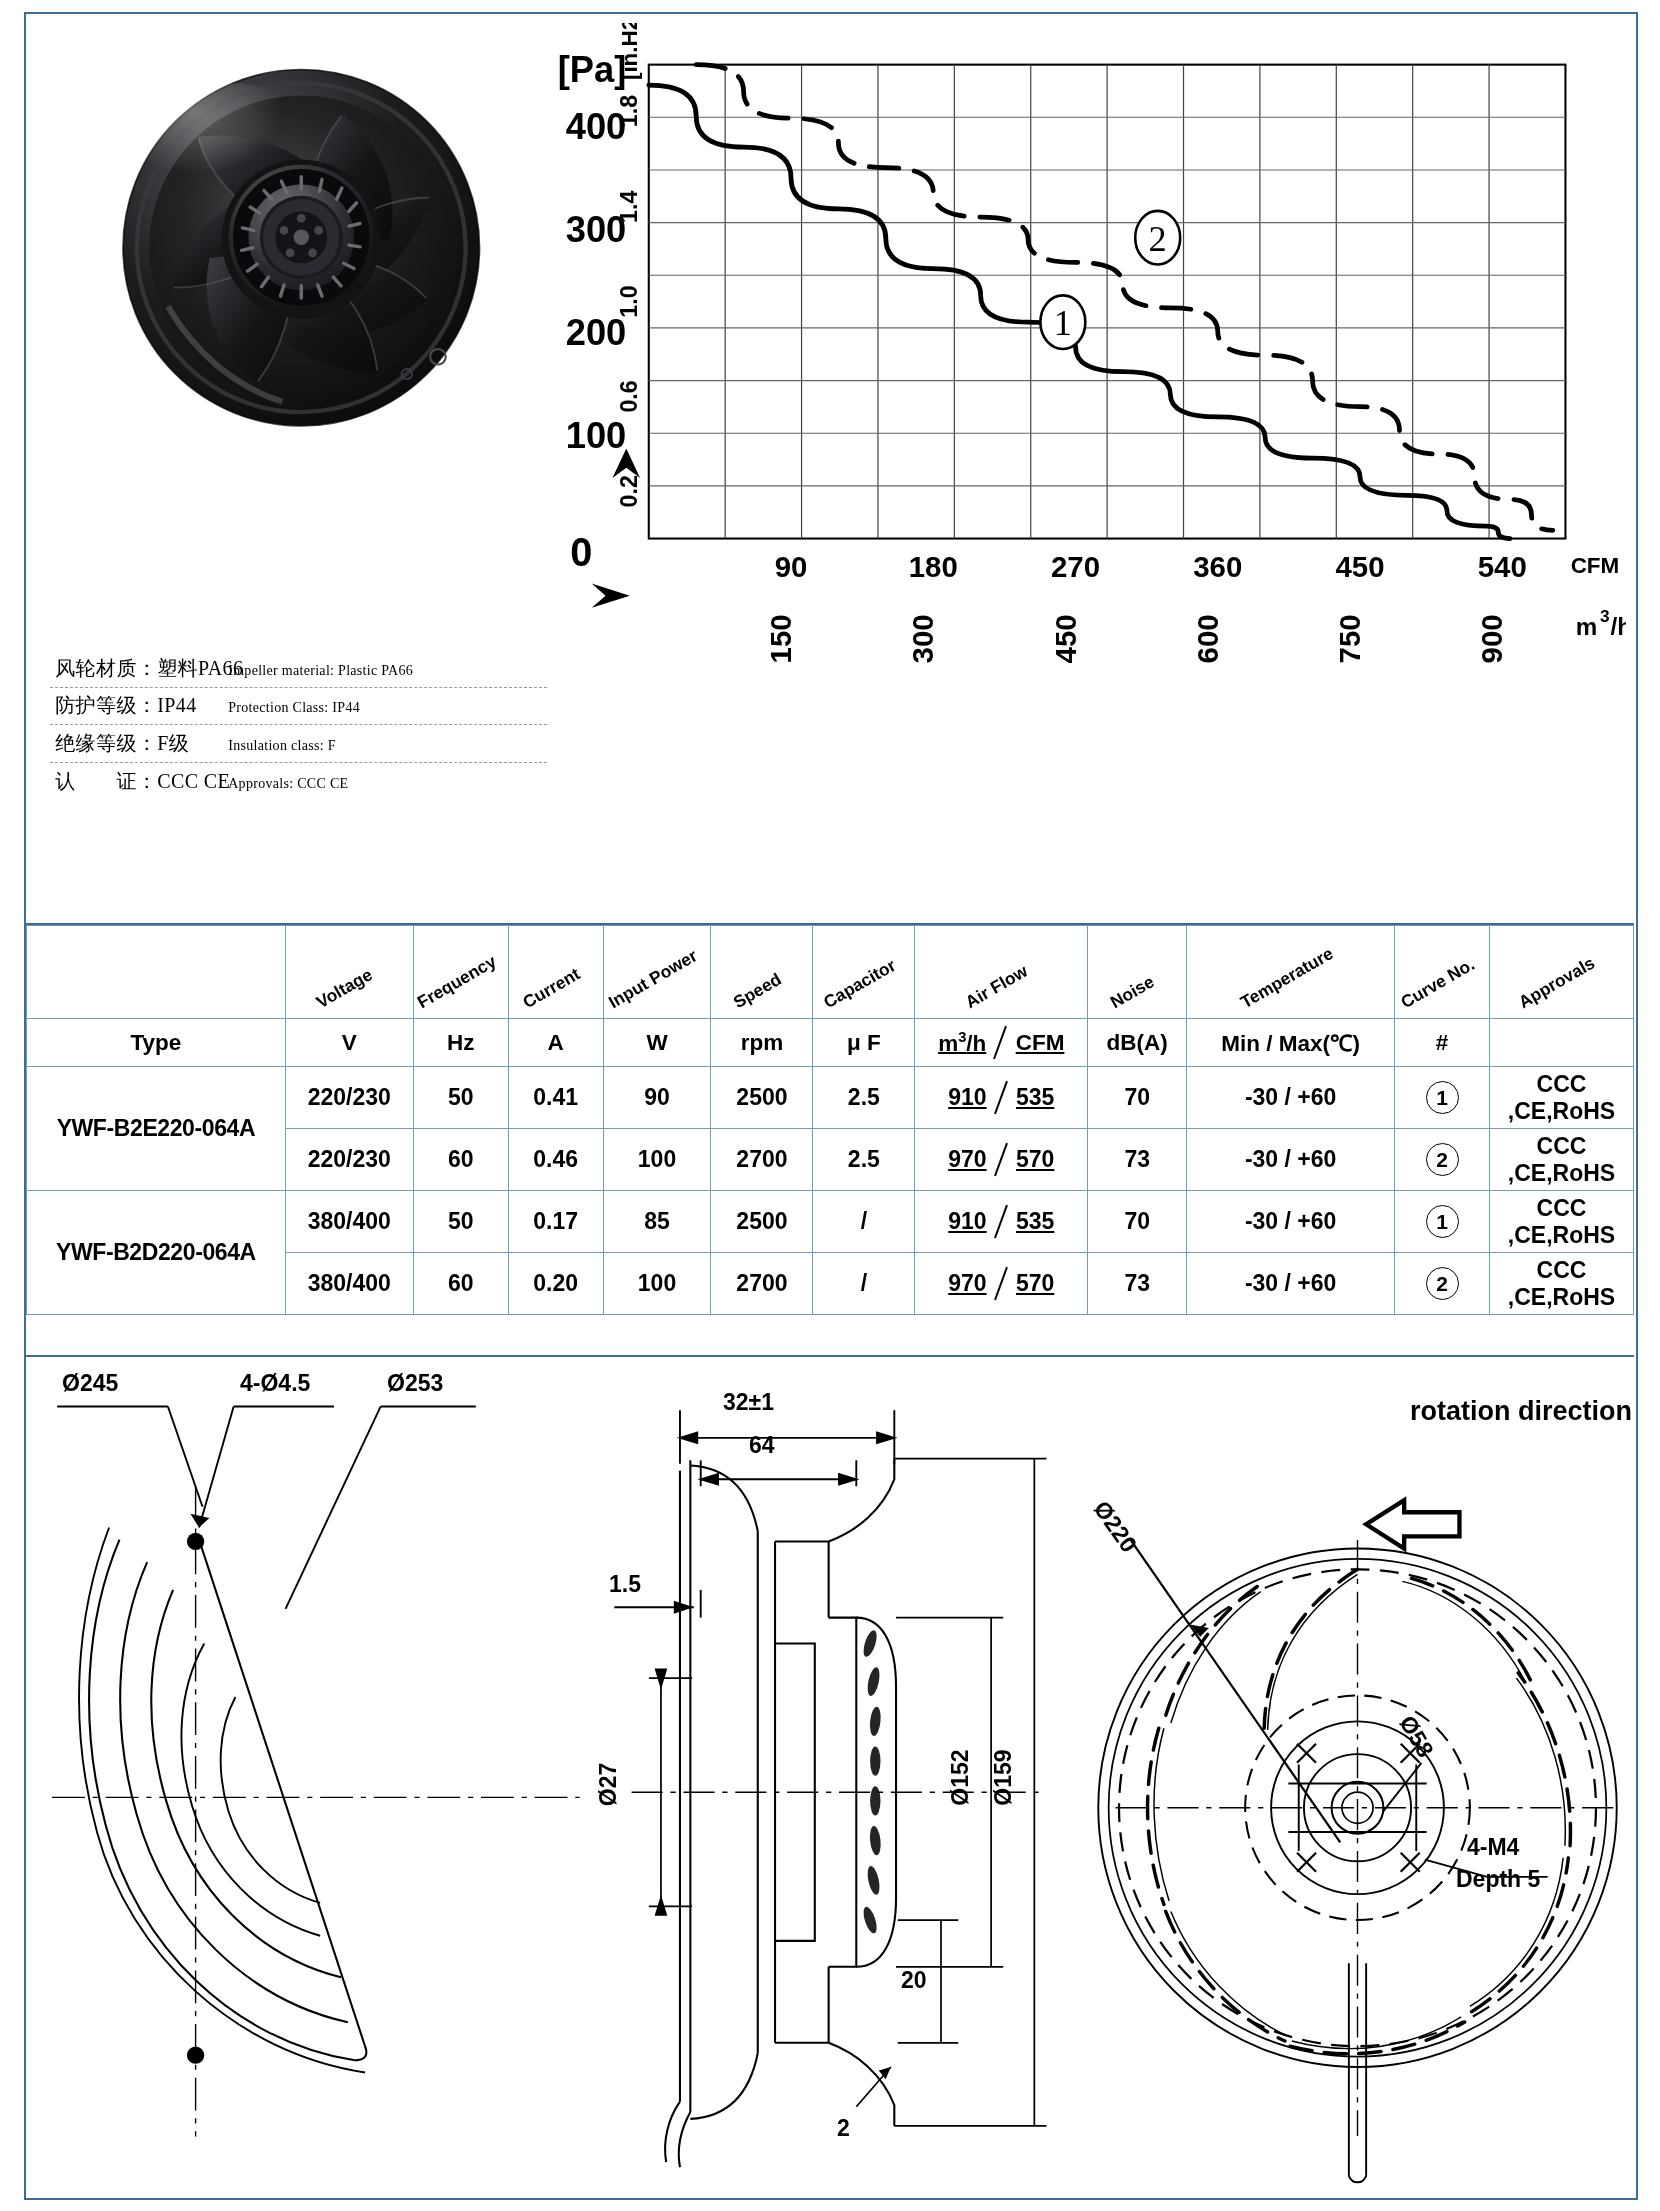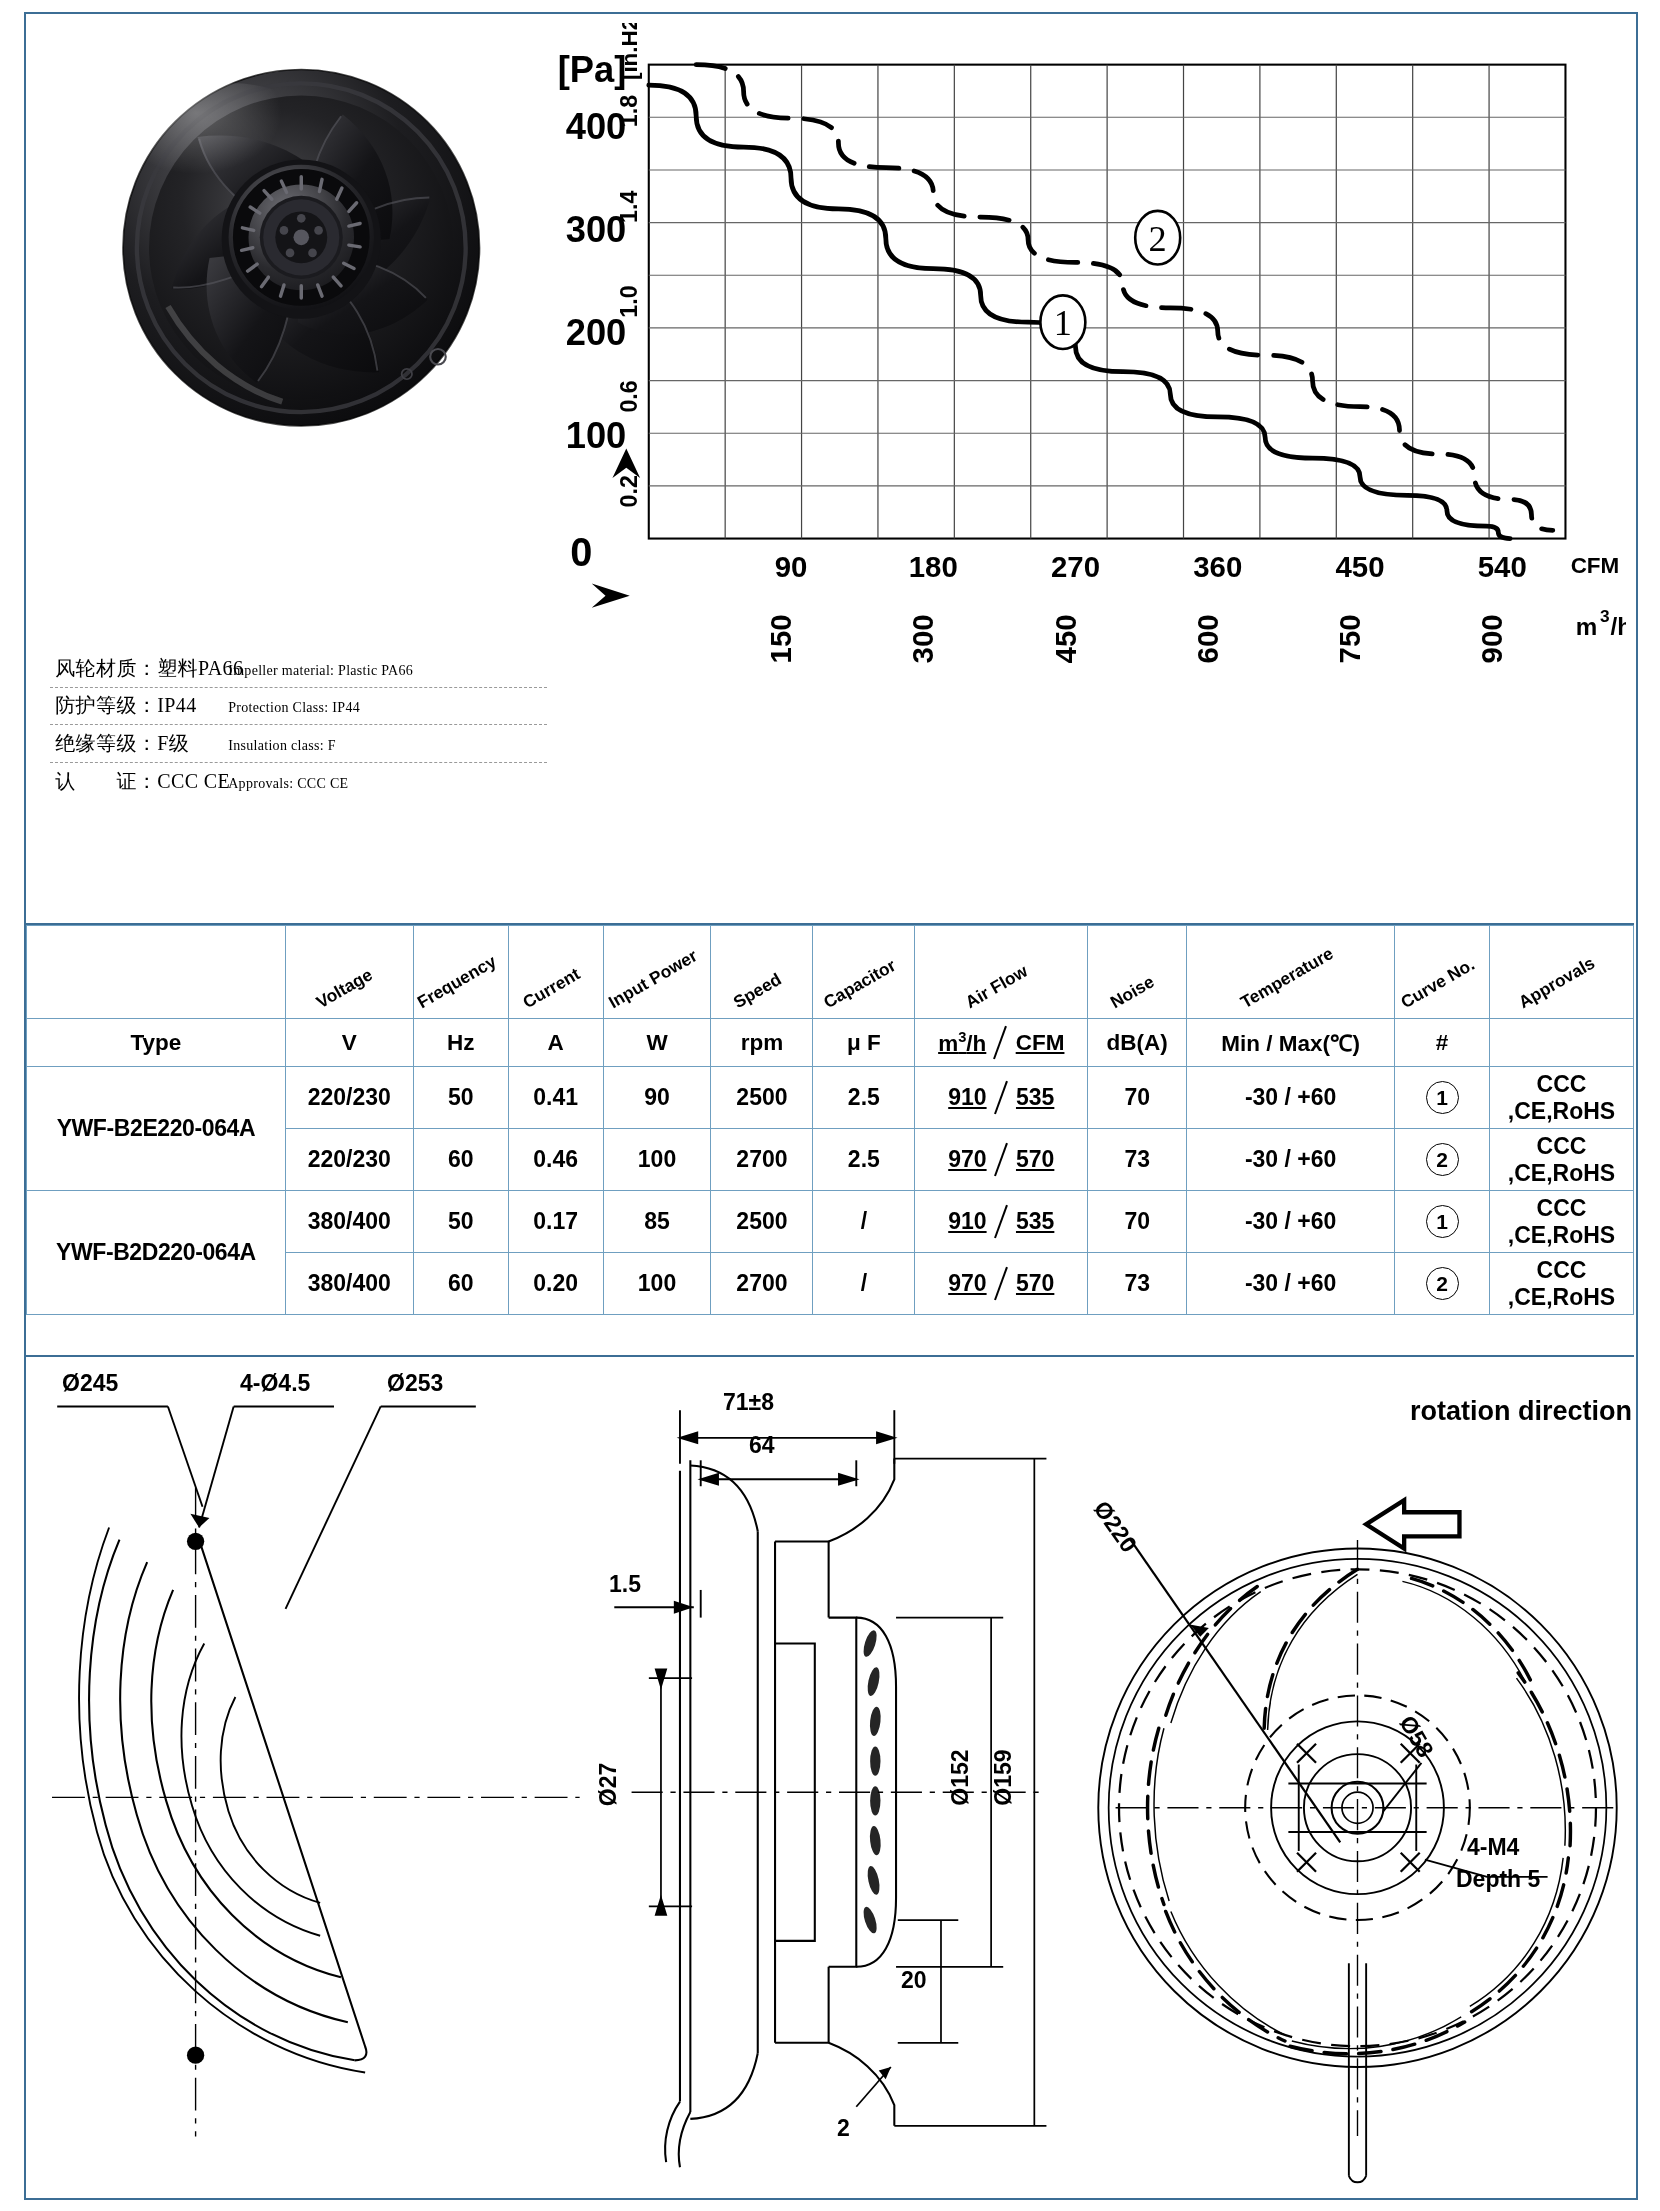--- a/index.html
+++ b/index.html
@@ -564,21 +564,21 @@
           <line x1="344" y1="116" x2="520" y2="116"></line>
           <line x1="344" y1="888" x2="520" y2="888"></line>
           <line x1="506" y1="116" x2="506" y2="888"></line>
         </g>
 
         <g stroke="#000" stroke-width="2" fill="none">
           <line x1="300" y1="866" x2="340" y2="820"></line>
           <path d="M340 820 l-14 4 l8 10 z" fill="#000" stroke="none"></path>
         </g>
       </svg>
-      <span class="dim" style="left:126px; top:31px;">71±8</span>
+      <span class="dim" style="left:126px; top:31px;">32±1</span>
       <span class="dim" style="left:152px; top:74px;">64</span>
       <span class="dim" style="left:12px; top:213px;">1.5</span>
       <span class="dim dim-v" style="left:-10.4px; top:413px;">Ø27</span>
       <span class="dim dim-v" style="left:335px; top:406px;">Ø152</span>
       <span class="dim dim-v" style="left:378px; top:406px;">Ø159</span>
       <span class="dim" style="left:304px; top:609px;">20</span>
       <span class="dim" style="left:240px; top:757px;">2</span>
     </div>
 
     <div class="dwg dwg-right">

